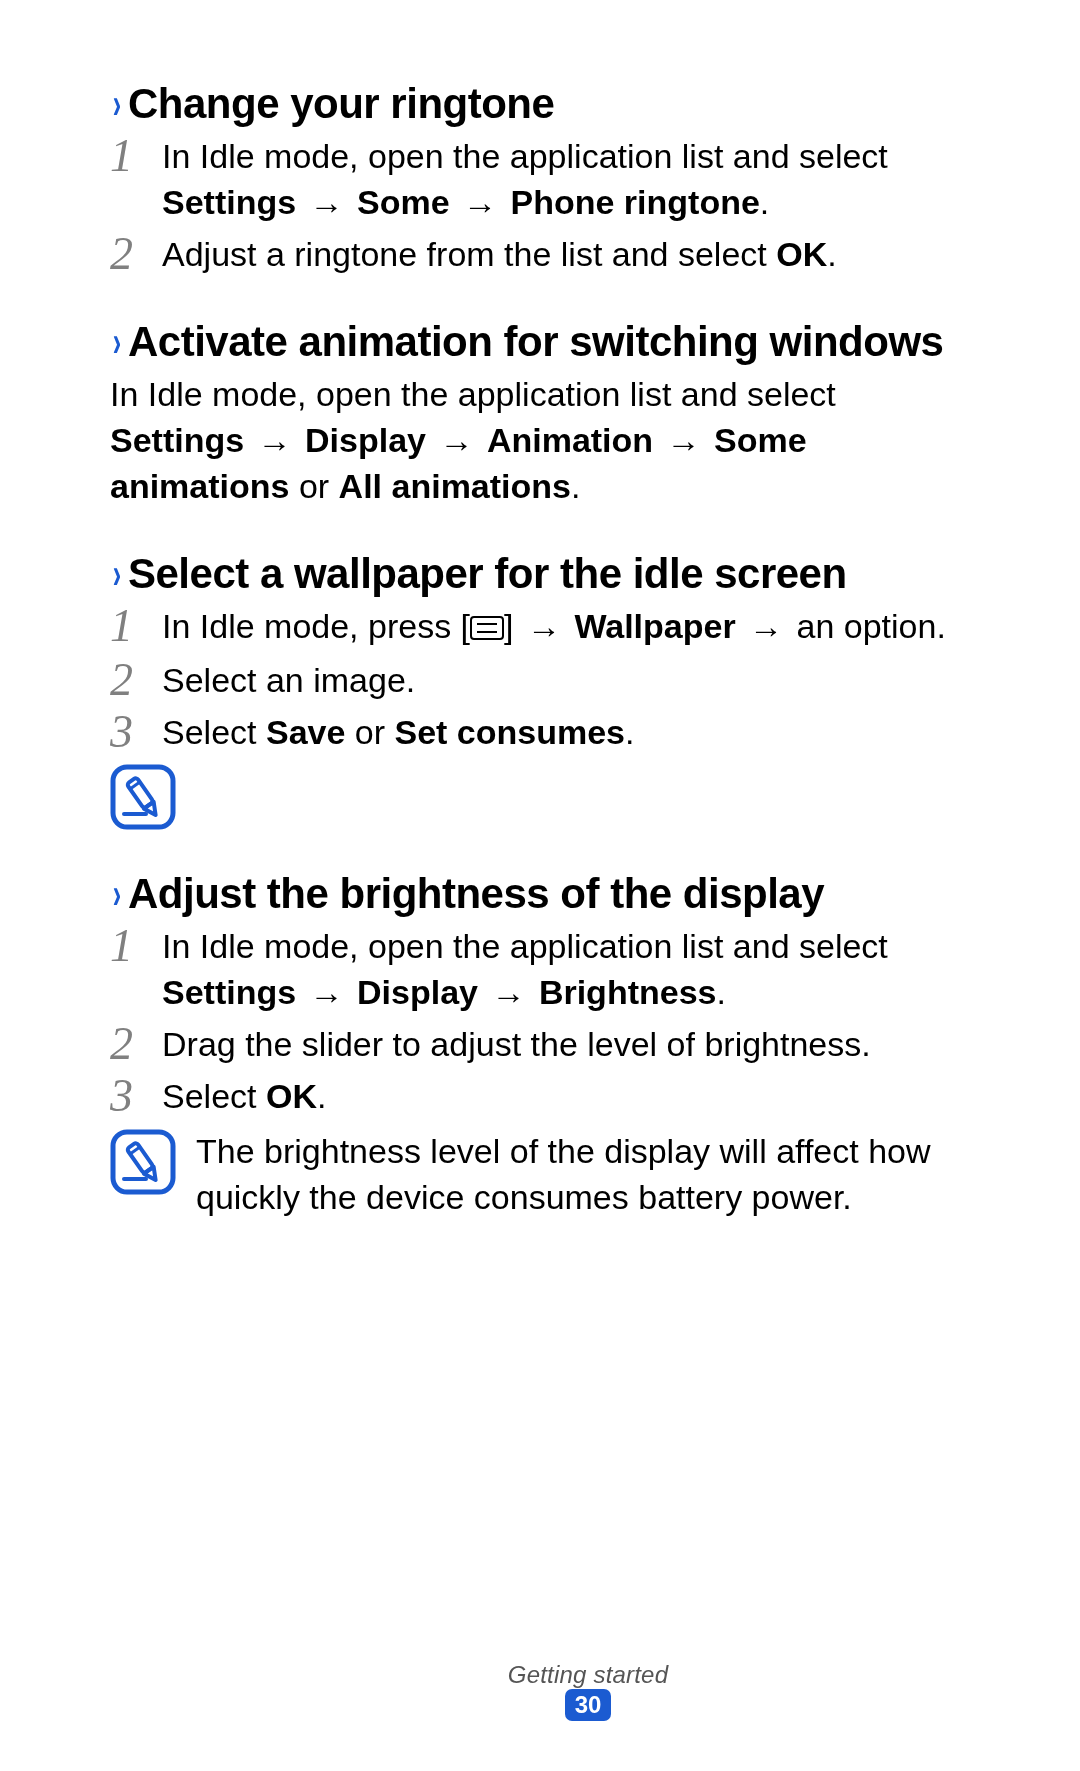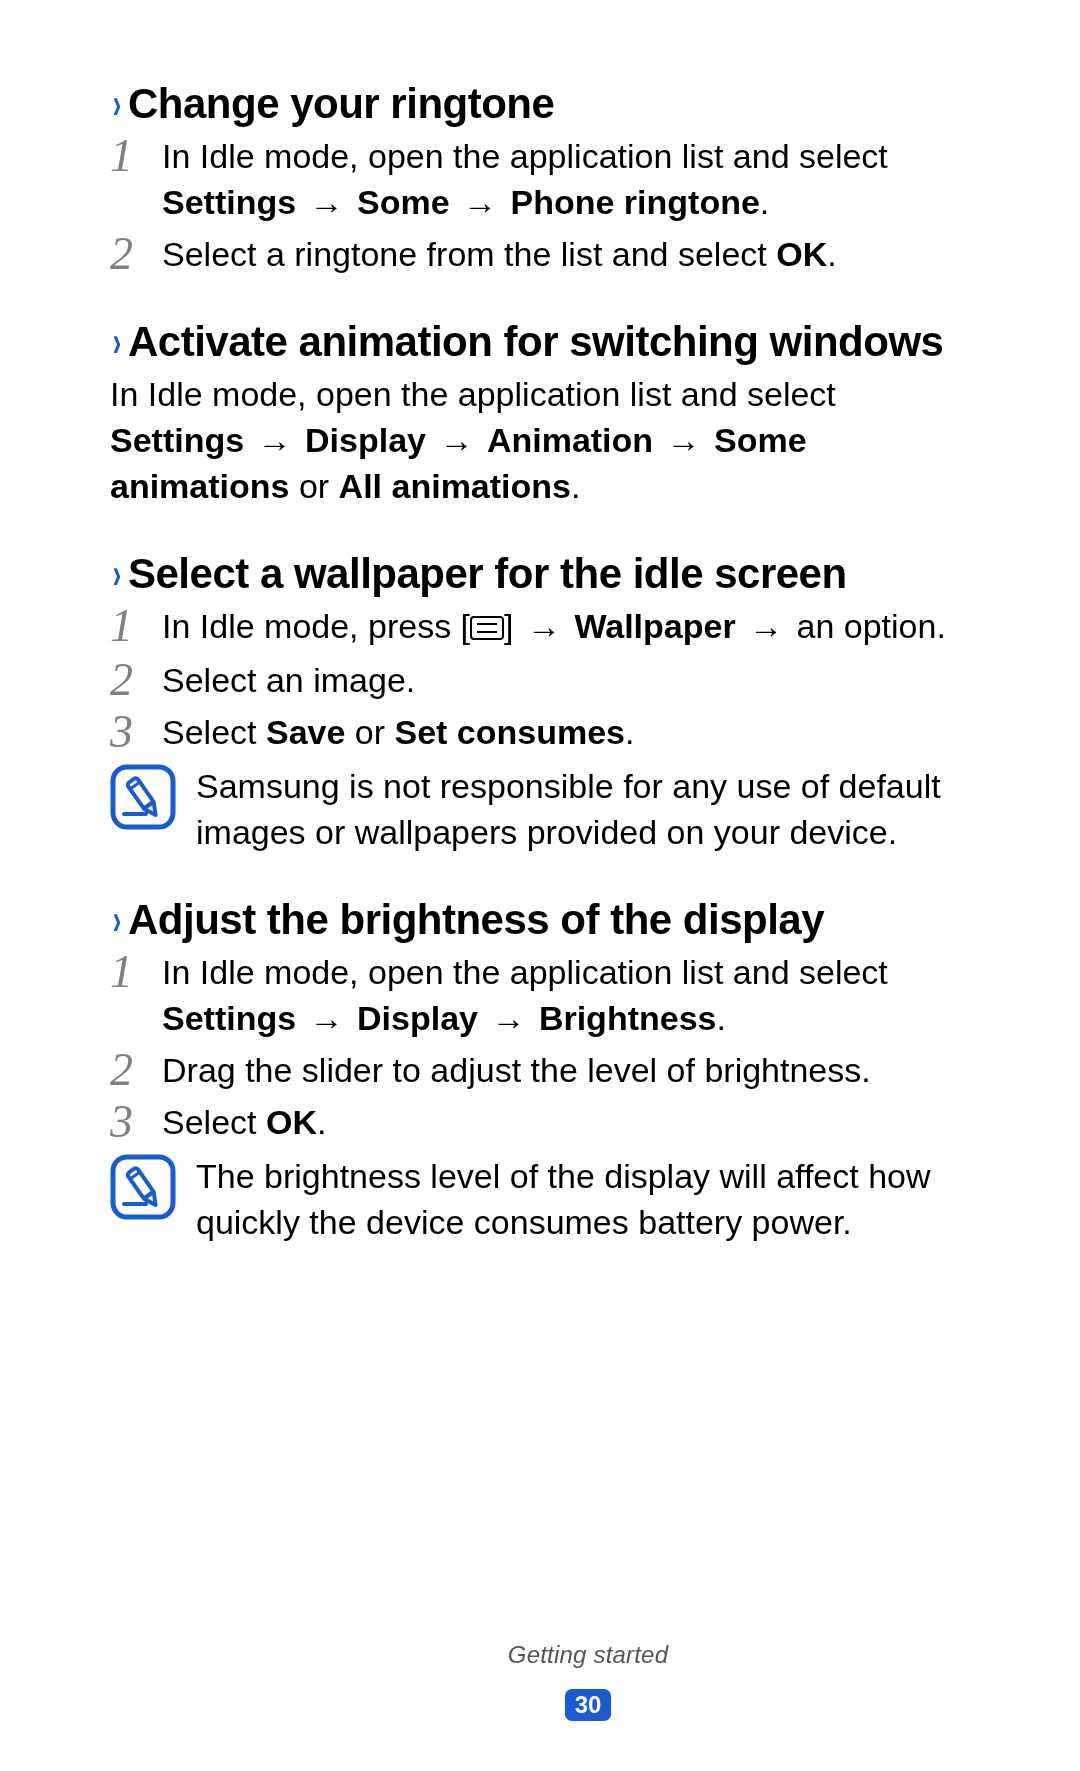--- a/index.html
+++ b/index.html
@@ -111,21 +111,21 @@
     text-align: center;
     padding-left: 48px;
   }
   .footer-label {
     font-style: italic;
     font-size: 24px;
     color: #555;
     letter-spacing: 0.2px;
   }
   .page-badge {
-    margin: 20px auto 0 auto;
+    margin: 0 auto 0 auto;
     width: 46px;
     height: 32px;
     background: #1b5bd1;
     border-radius: 7px;
     color: #fff;
     font-size: 24px;
     font-weight: 600;
     line-height: 32px;
   }
 </style>
@@ -140,21 +140,21 @@
           <span class="chevron">›</span>
           <span class="heading-text">Change your ringtone</span>
         </div>
         <div class="steps">
           <div class="step">
             <div class="step-num">1</div>
             <div class="step-body"><span>In Idle mode, open the application list and select </span><span class="bold">Settings</span><span> </span><span class="arrow">→</span><span> </span><span class="bold">Some</span><span> </span><span class="arrow">→</span><span> </span><span class="bold">Phone ringtone</span><span>.</span></div>
           </div>
           <div class="step">
             <div class="step-num">2</div>
-            <div class="step-body"><span>Select a ringtone from the list and select </span><span class="bold">OK</span><span>.</span></div>
+            <div class="step-body"><span>Adjust a ringtone from the list and select </span><span class="bold">OK</span><span>.</span></div>
           </div>
         </div>
       </div>
       <div class="section">
         <div class="section-heading">
           <span class="chevron">›</span>
           <span class="heading-text">Activate animation for switching windows</span>
         </div>
         <div class="plain-body"><span>In Idle mode, open the application list and select </span><span class="bold">Settings</span><span> </span><span class="arrow">→</span><span> </span><span class="bold">Display</span><span> </span><span class="arrow">→</span><span> </span><span class="bold">Animation</span><span> </span><span class="arrow">→</span><span> </span><span class="bold">Some animations</span><span> or </span><span class="bold">All animations</span><span>.</span></div>
       </div>
@@ -186,21 +186,20 @@
             <svg width="66" height="66" viewBox="0 0 66 66">
               <rect x="3" y="3" width="60" height="60" rx="14" ry="14" fill="none" stroke="#1b5bd1" stroke-width="5"></rect>
               <g transform="translate(33 33) rotate(-35)">
                 <rect x="-6" y="-20" width="12" height="30" rx="3" fill="none" stroke="#1b5bd1" stroke-width="4"></rect>
                 <path d="M -6 10 L 0 22 L 6 10 Z" fill="none" stroke="#1b5bd1" stroke-width="4" stroke-linejoin="round"></path>
                 <line x1="-6" y1="-14" x2="6" y2="-14" stroke="#1b5bd1" stroke-width="3"></line>
               </g>
               <line x1="14" y1="50" x2="36" y2="50" stroke="#1b5bd1" stroke-width="4" stroke-linecap="round"></line>
             </svg>
           </div>
-          <div class="note-text">Samsung is not responsible for any use of default images or wallpapers provided on your device.</div>
         </div>
       </div>
       <div class="section">
         <div class="section-heading">
           <span class="chevron">›</span>
           <span class="heading-text">Adjust the brightness of the display</span>
         </div>
         <div class="steps">
           <div class="step">
             <div class="step-num">1</div>

